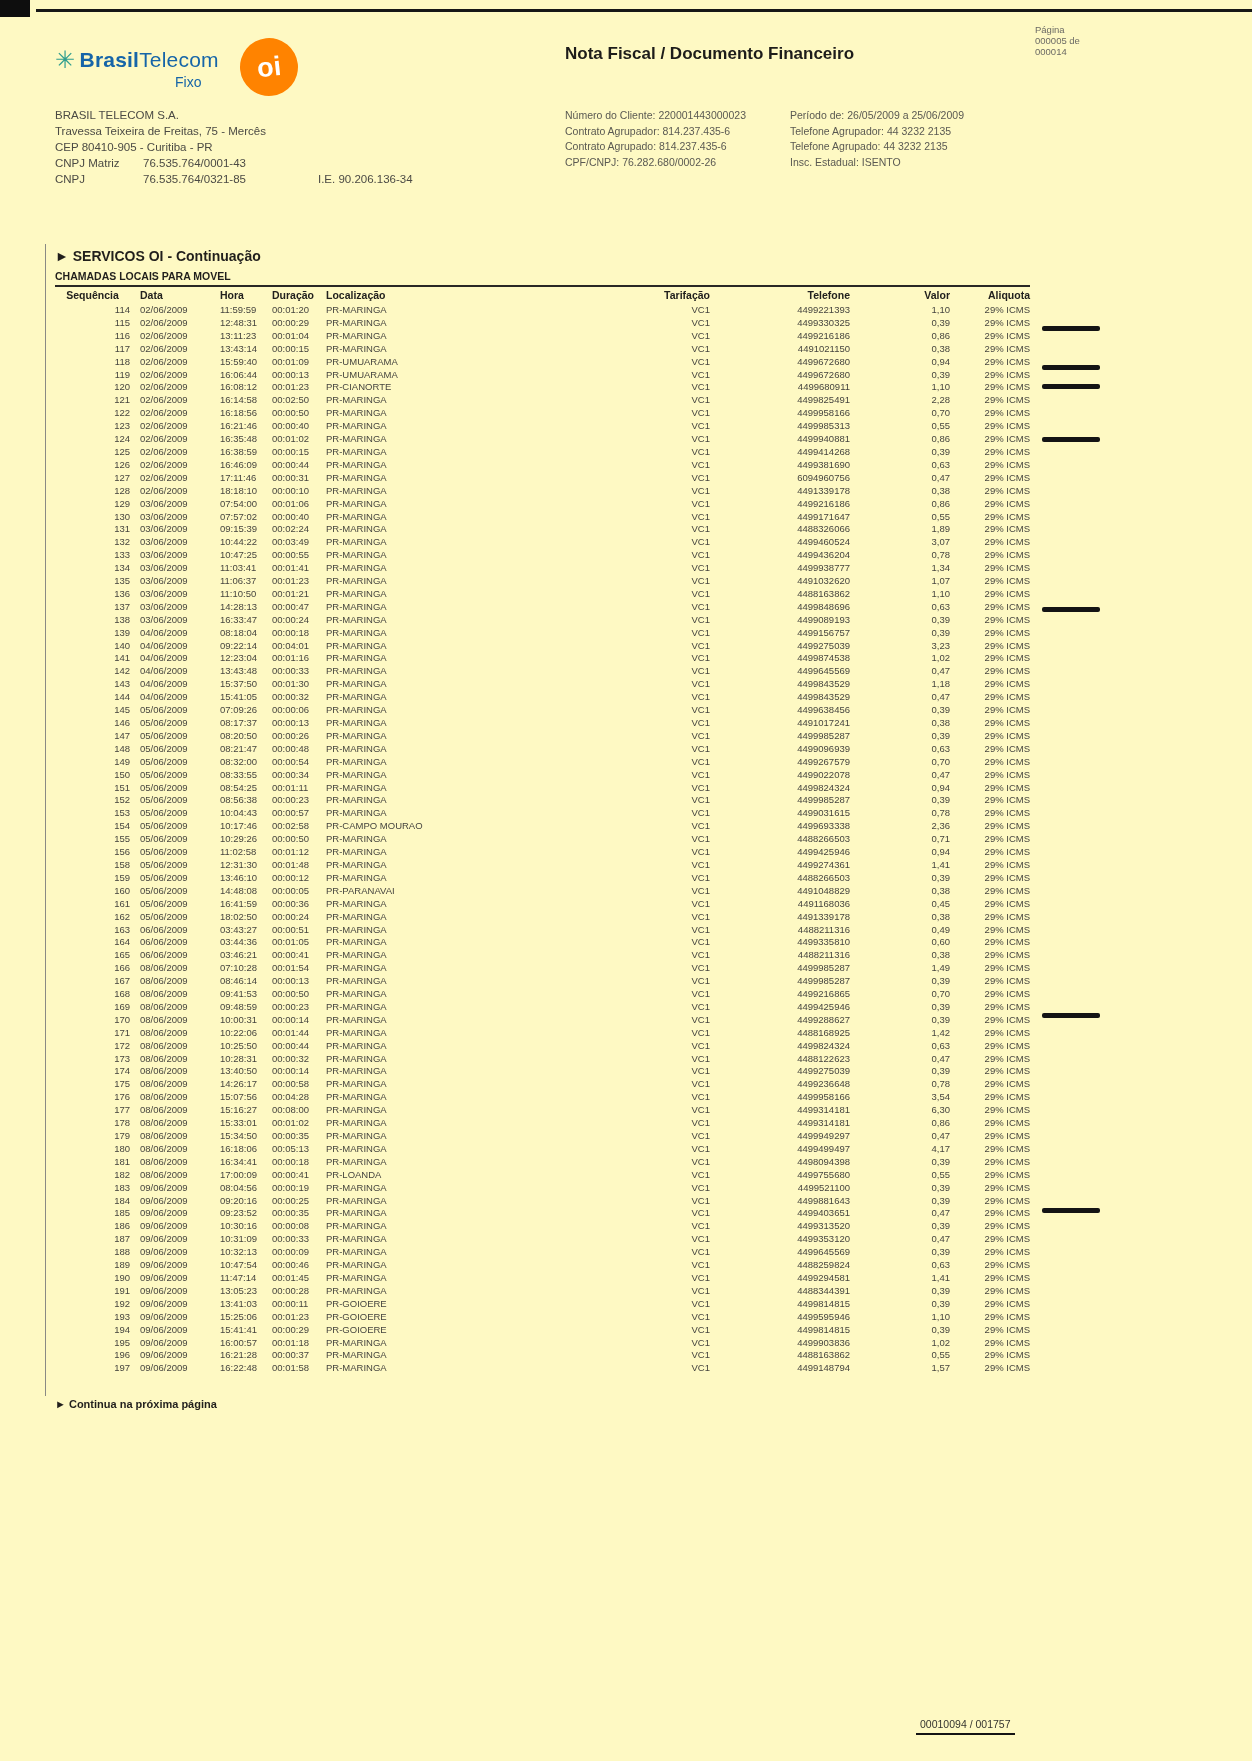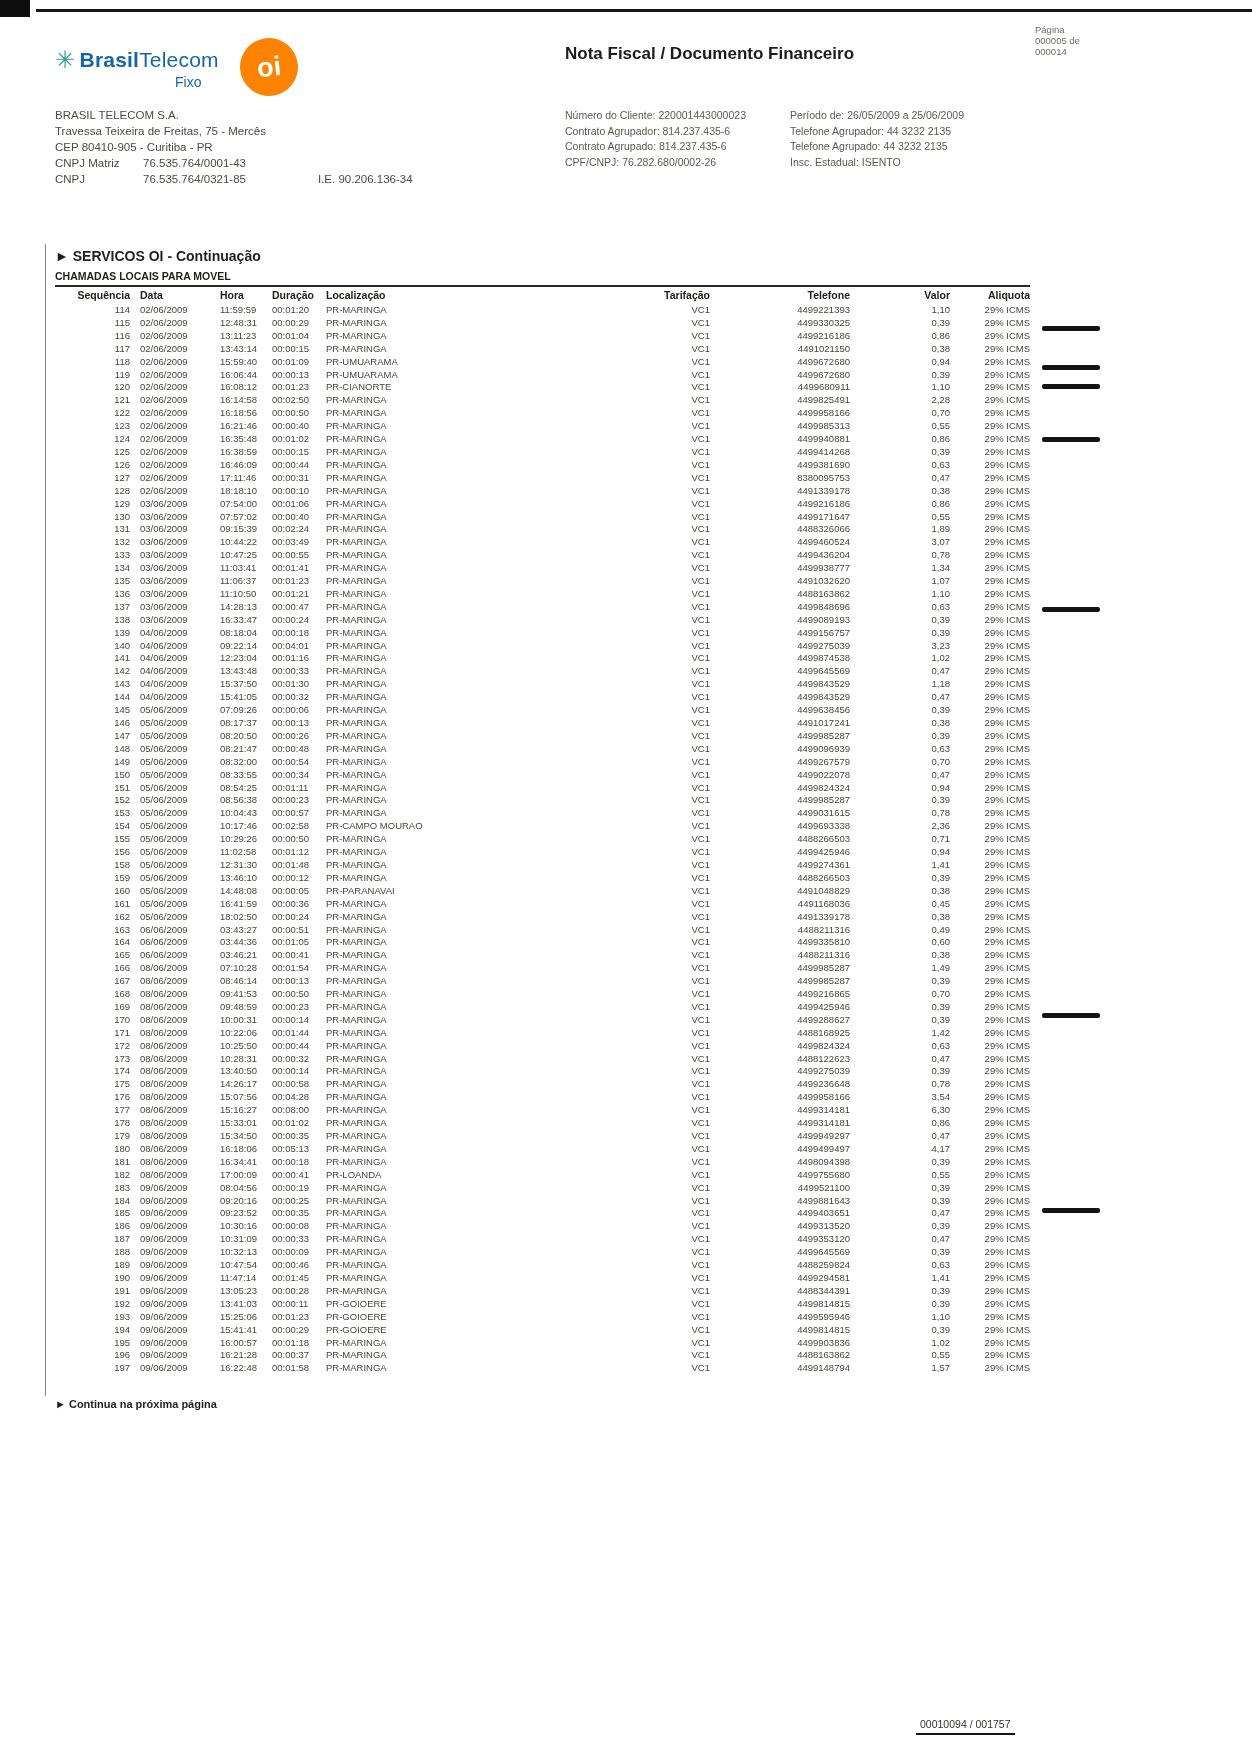--- a/index.html
+++ b/index.html
@@ -1,18 +1,18 @@
 <!DOCTYPE html>
 <html><head>
 <meta charset="utf-8">
 <style>
   html,body { margin:0; padding:0; background:#9a9a9a; }
   .page {
     position:relative; width:1252px; height:1761px; margin:0 auto;
-    background:#ffffff; overflow:hidden;
+    background:#fef9c3; overflow:hidden;
     font-family:"Liberation Sans", sans-serif; color:#45443f;
   }
   
   .scan-top-line { position:absolute; top:9px; left:36px; right:0; height:3px; background:#171717; }
   .scan-corner { position:absolute; top:0; left:0; width:30px; height:17px; background:#0e0e0e; }
   .pen-mark { position:absolute; left:1042px; width:58px; height:5px; background:#141414; border-radius:2px; }
 
   
   .page-info { position:absolute; left:1035px; top:24px; font-size:9.5px; color:#6b6a64; line-height:11px; }
   .doc-title { position:absolute; left:565px; top:44px; font-size:17px; font-weight:bold; color:#1d1c1a; }
@@ -42,21 +42,21 @@
   
   .box-left-line { position:absolute; left:45px; top:244px; width:1px; height:1152px; background:#8a8a84; }
   .section-title { position:absolute; left:55px; top:248px; font-size:14px; font-weight:bold; color:#211f1c; }
   .section-subtitle { position:absolute; left:55px; top:270px; font-size:10.5px; font-weight:bold; color:#211f1c; }
   .thick-rule { position:absolute; left:55px; top:285px; width:975px; height:2px; background:#292825; }
 
   table.calls { position:absolute; left:55px; top:289px; width:975px; border-collapse:collapse; table-layout:fixed; }
   .calls th { font-size:10.5px; font-weight:bold; color:#22211e; padding:0 0 3px 0; white-space:nowrap; }
   .calls td { font-size:9.5px; line-height:12.9px; padding:0; color:#46453f; white-space:nowrap; overflow:hidden; }
   .calls .c0 { text-align:right; }
-  .calls th.c0 { text-align:right; }
+  .calls th.c0 { text-align:center; }
   .calls .c1 { text-align:left; padding-left:10px; }
   .calls .c2 { text-align:left; }
   .calls .c3 { text-align:left; padding-left:2px; }
   .calls .c4 { text-align:left; padding-left:4px; }
   .calls .c5, .calls .c6, .calls .c7, .calls .c8 { text-align:right; }
 
   .footer-continua { position:absolute; left:55px; top:1398px; font-size:11px; font-weight:bold; color:#211f1c; }
   .doc-number {
     position:absolute; left:916px; top:1718px; font-size:10.5px; color:#35342f;
     border-bottom:2px solid #141414; padding:0 4px 3px 4px;
@@ -289,21 +289,21 @@
           <td class="c7">0,63</td>
           <td class="c8">29% ICMS</td>
         </tr>
         <tr>
           <td class="c0">127</td>
           <td class="c1">02/06/2009</td>
           <td class="c2">17:11:46</td>
           <td class="c3">00:00:31</td>
           <td class="c4">PR-MARINGA</td>
           <td class="c5">VC1</td>
-          <td class="c6">8380095753</td>
+          <td class="c6">6094960756</td>
           <td class="c7">0,47</td>
           <td class="c8">29% ICMS</td>
         </tr>
         <tr>
           <td class="c0">128</td>
           <td class="c1">02/06/2009</td>
           <td class="c2">18:18:10</td>
           <td class="c3">00:00:10</td>
           <td class="c4">PR-MARINGA</td>
           <td class="c5">VC1</td>

